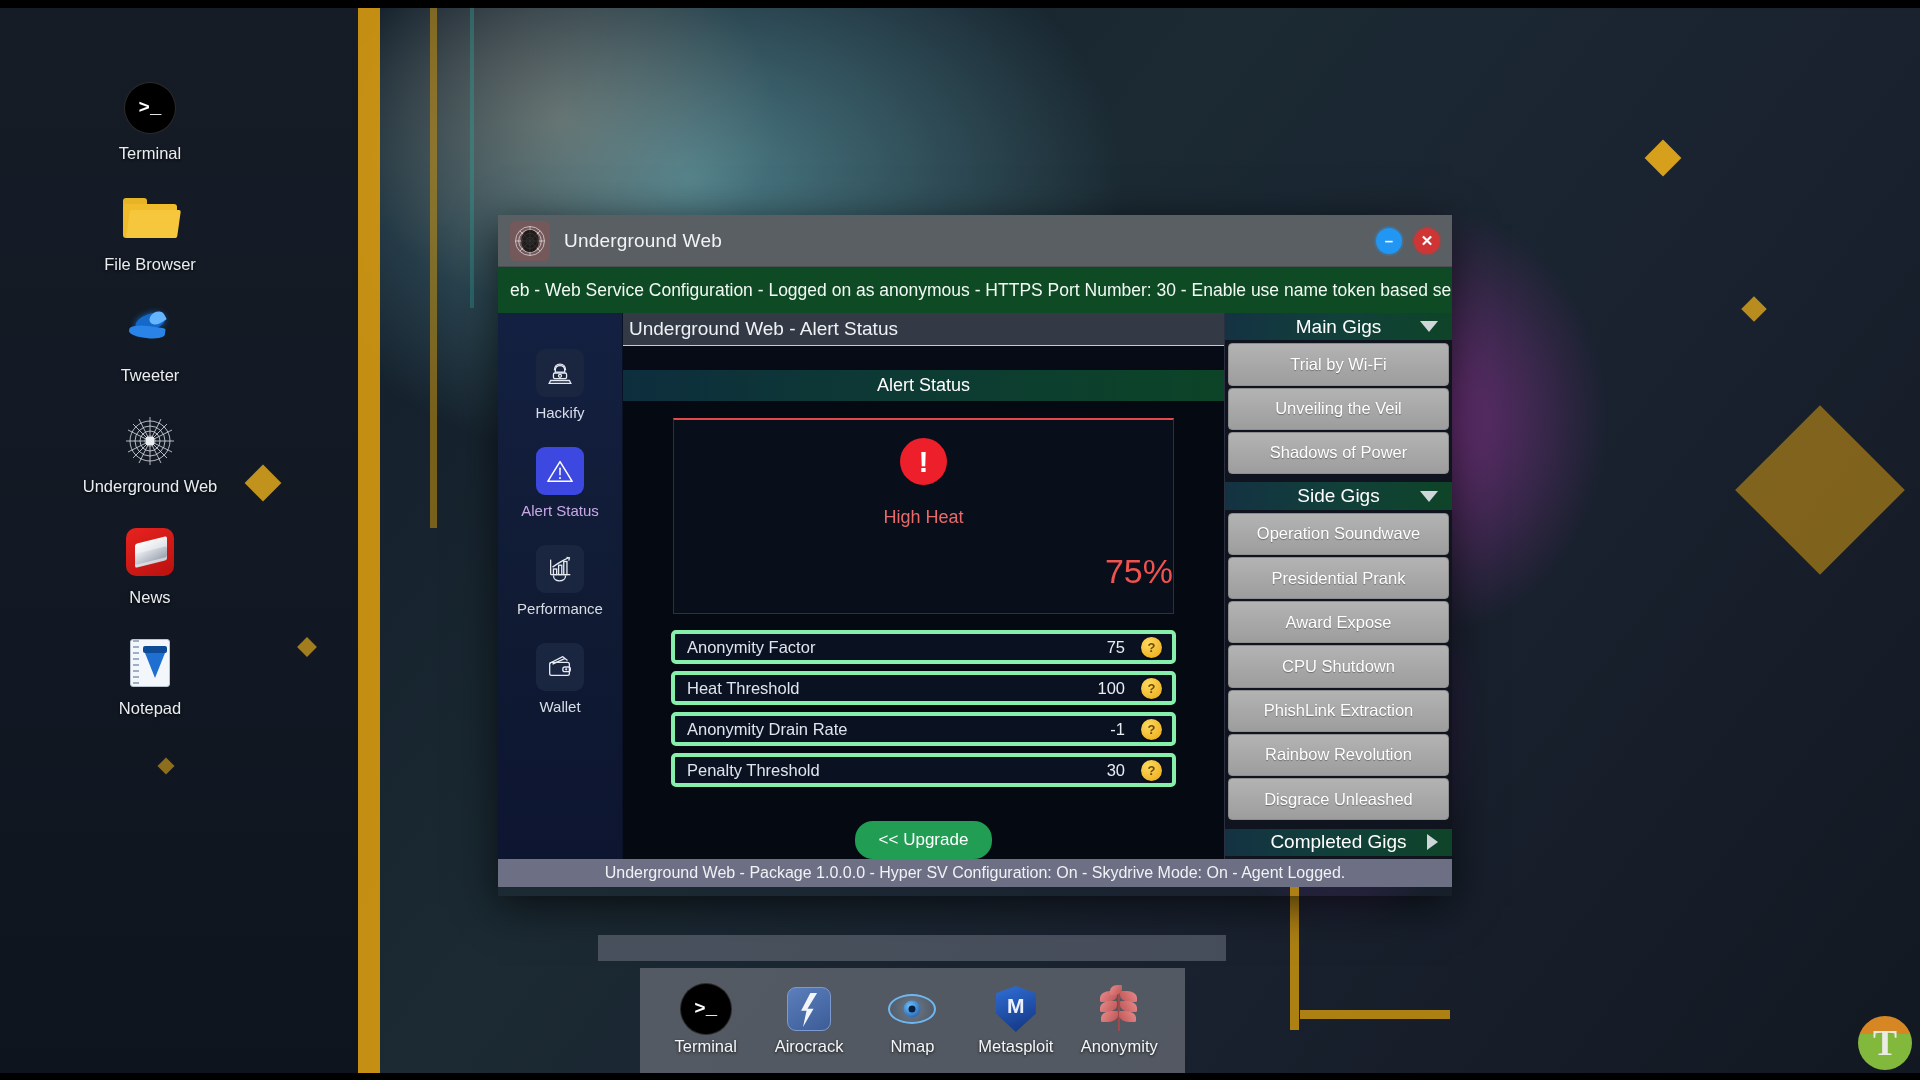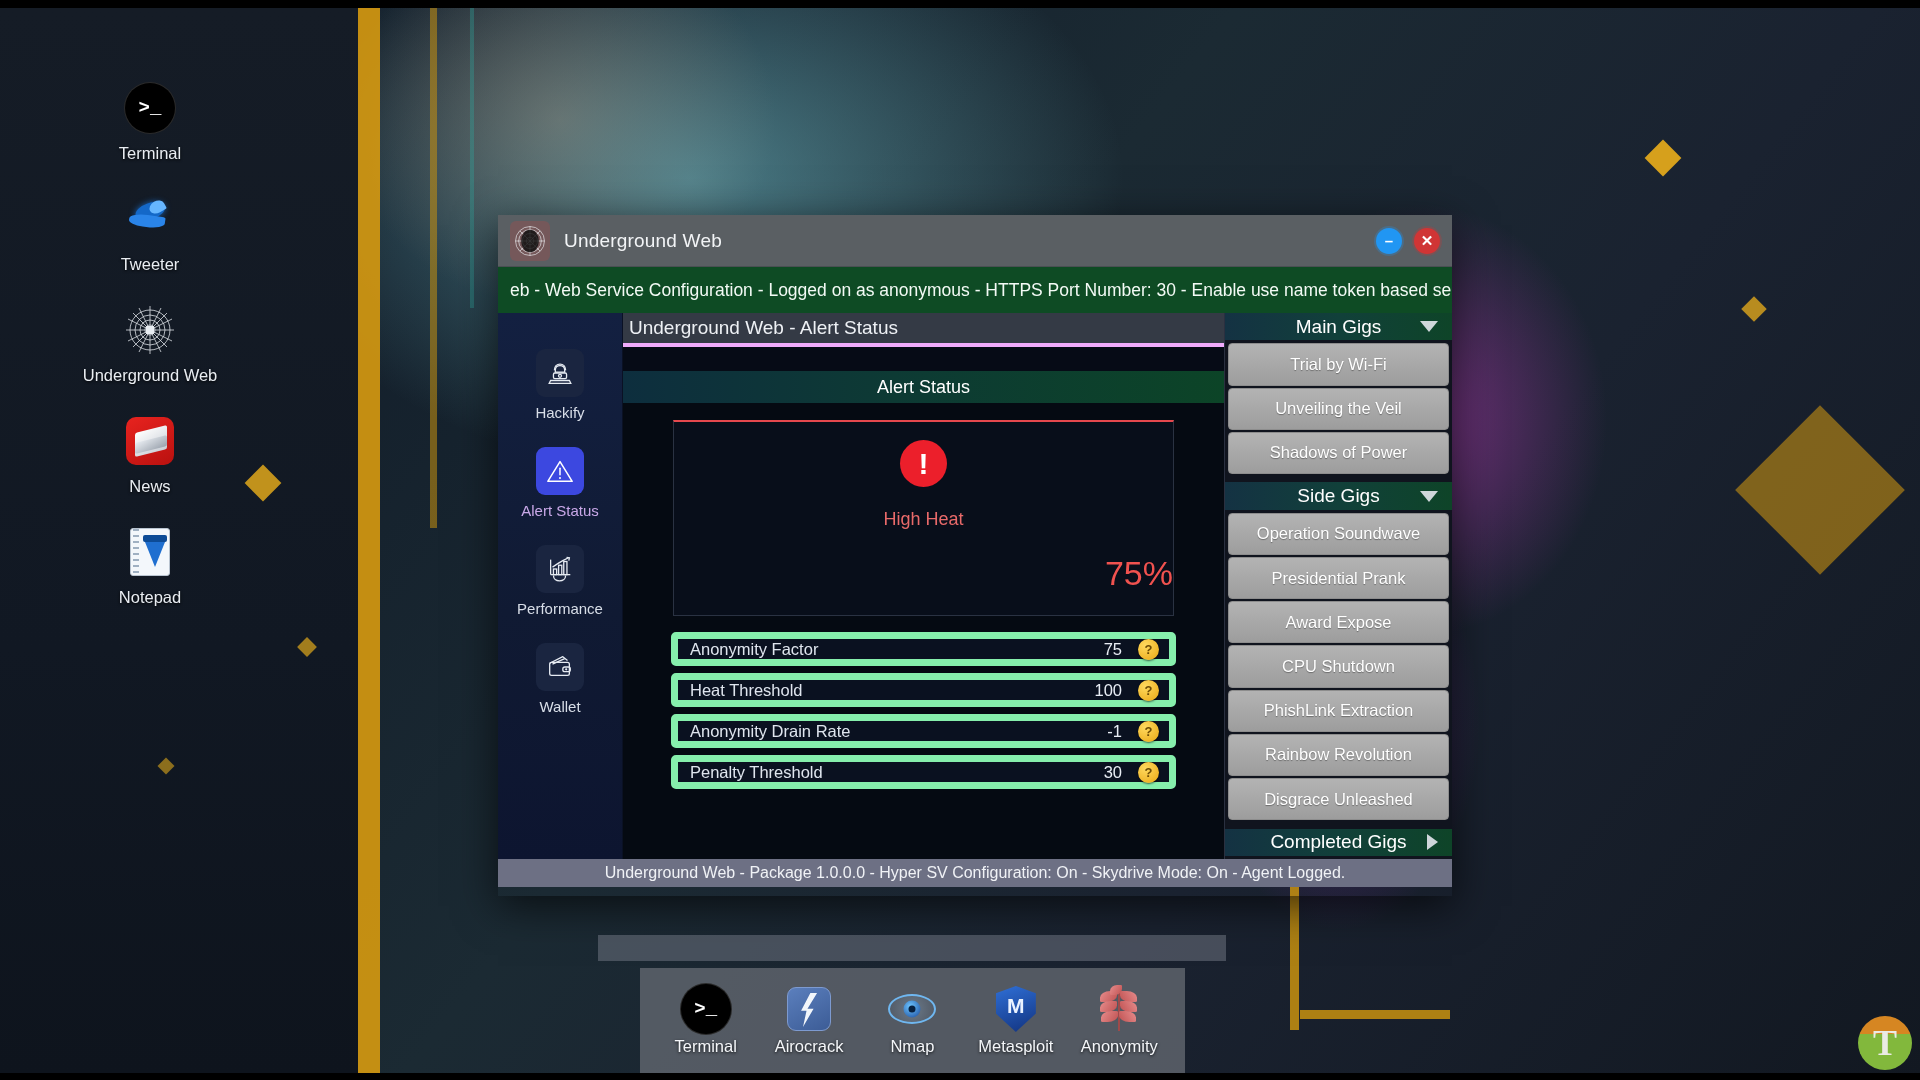--- a/index.html
+++ b/index.html
@@ -129,21 +129,21 @@
     display:flex;align-items:center;justify-content:center;margin-bottom:7px;
   }
   .nav-item.active .box { background:#3c48e0; }
   .nav-item .lbl { color:#d8dee8; font-size:15px; text-align:center; }
   .nav-item.active .lbl { color:#c9a8e8; }
 
   
   #center { flex:1; display:flex; flex-direction:column; background:#050a12; min-width:0; }
   #center-head {
     height:34px; background:#343a45; color:#eef1f5; font-size:19px;
-    display:flex; align-items:center; padding-left:6px; border-bottom:4px solid #f0abfc;
+    display:flex; align-items:center; padding-left:6px; border-bottom:1px solid #f0abfc;
   }
   #center-gap { height:24px; background:#060b16; }
   #section-bar {
     height:32px; background:linear-gradient(90deg,#0d2e3e 0%, #0d3a34 45%, #0c4427 100%);
     color:#ffffff; font-size:18px; display:flex; align-items:center; justify-content:center;
   }
   #panel-body { flex:1; background:#050a12; padding:17px 46px 0 46px; }
 
   .alert-card {
     border:1px solid #2a3242; border-top:2px solid #e5484d;
@@ -153,21 +153,21 @@
   .alert-circle {
     width:47px;height:47px;border-radius:50%;background:#ec1f2b;
     display:flex;align-items:center;justify-content:center;margin:0 auto 22px auto;
     color:#fff; font-size:30px; font-weight:bold; line-height:1;
   }
   .alert-label { color:#e96a6a; font-size:18px; margin-bottom:24px; }
   .alert-pct { color:#f0524f; font-size:34px;text-align:right; }
 
   .stat-row {
     height:34px; margin:0 2px 7px 2px;
-    border:7px solid #86efac; border-radius:5px; background:#0a1120;
+    border:4px solid #86efac; border-radius:5px; background:#0a1120;
     display:flex; align-items:center; padding:0 10px 0 12px;
   }
   .stat-row .name { color:#dfe5ee; font-size:16.5px; flex:1; }
   .stat-row .val  { color:#e8edf4; font-size:16.5px; width:86px; text-align:right; margin-right:16px; }
   .help-dot {
     width:21px;height:21px;border-radius:50%;
     background:radial-gradient(circle at 35% 30%,#ffd95e,#e9a713);
     color:#6b4a04; font-size:13px; font-weight:bold;
     display:flex;align-items:center;justify-content:center;cursor:pointer;
     box-shadow:0 1px 2px rgba(0,0,0,.6);
@@ -272,20 +272,30 @@
 
   <div id="desktop-icons">
 
     <div class="desk-icon">
       <div class="glyph">
         <div class="ic-term">&gt;_</div>
       </div>
       <div class="cap">Terminal</div>
     </div>
 
+    <div class="desk-icon">
+      <div class="glyph">
+        <div class="ic-folder">
+            <div class="tabtop"></div>
+            <div class="body"></div>
+            <div class="flap"></div>
+          </div>
+      </div>
+      <div class="cap">File Browser</div>
+    </div>
 
     <div class="desk-icon">
       <div class="glyph">
         <div class="ic-bird">
             <div class="b1"></div>
             <div class="b2"></div>
             <div class="b3"></div>
           </div>
       </div>
       <div class="cap">Tweeter</div>
@@ -452,20 +462,23 @@
               <div class="val">-1</div>
               <div class="help-dot">?</div>
             </div>
             <div class="stat-row">
               <div class="name">Penalty Threshold</div>
               <div class="val">30</div>
               <div class="help-dot">?</div>
             </div>
           </div>
 
+          <div id="upgrade-wrap">
+            <button id="upgrade-btn">&lt;&lt; Upgrade</button>
+          </div>
         </div>
       </div>
 
       <div id="gigs">
 
         <div class="gig-head">
           <span>Main Gigs</span>
           <span class="arrow down"></span>
         </div>
         <div class="gig-item">Trial by Wi-Fi</div>

